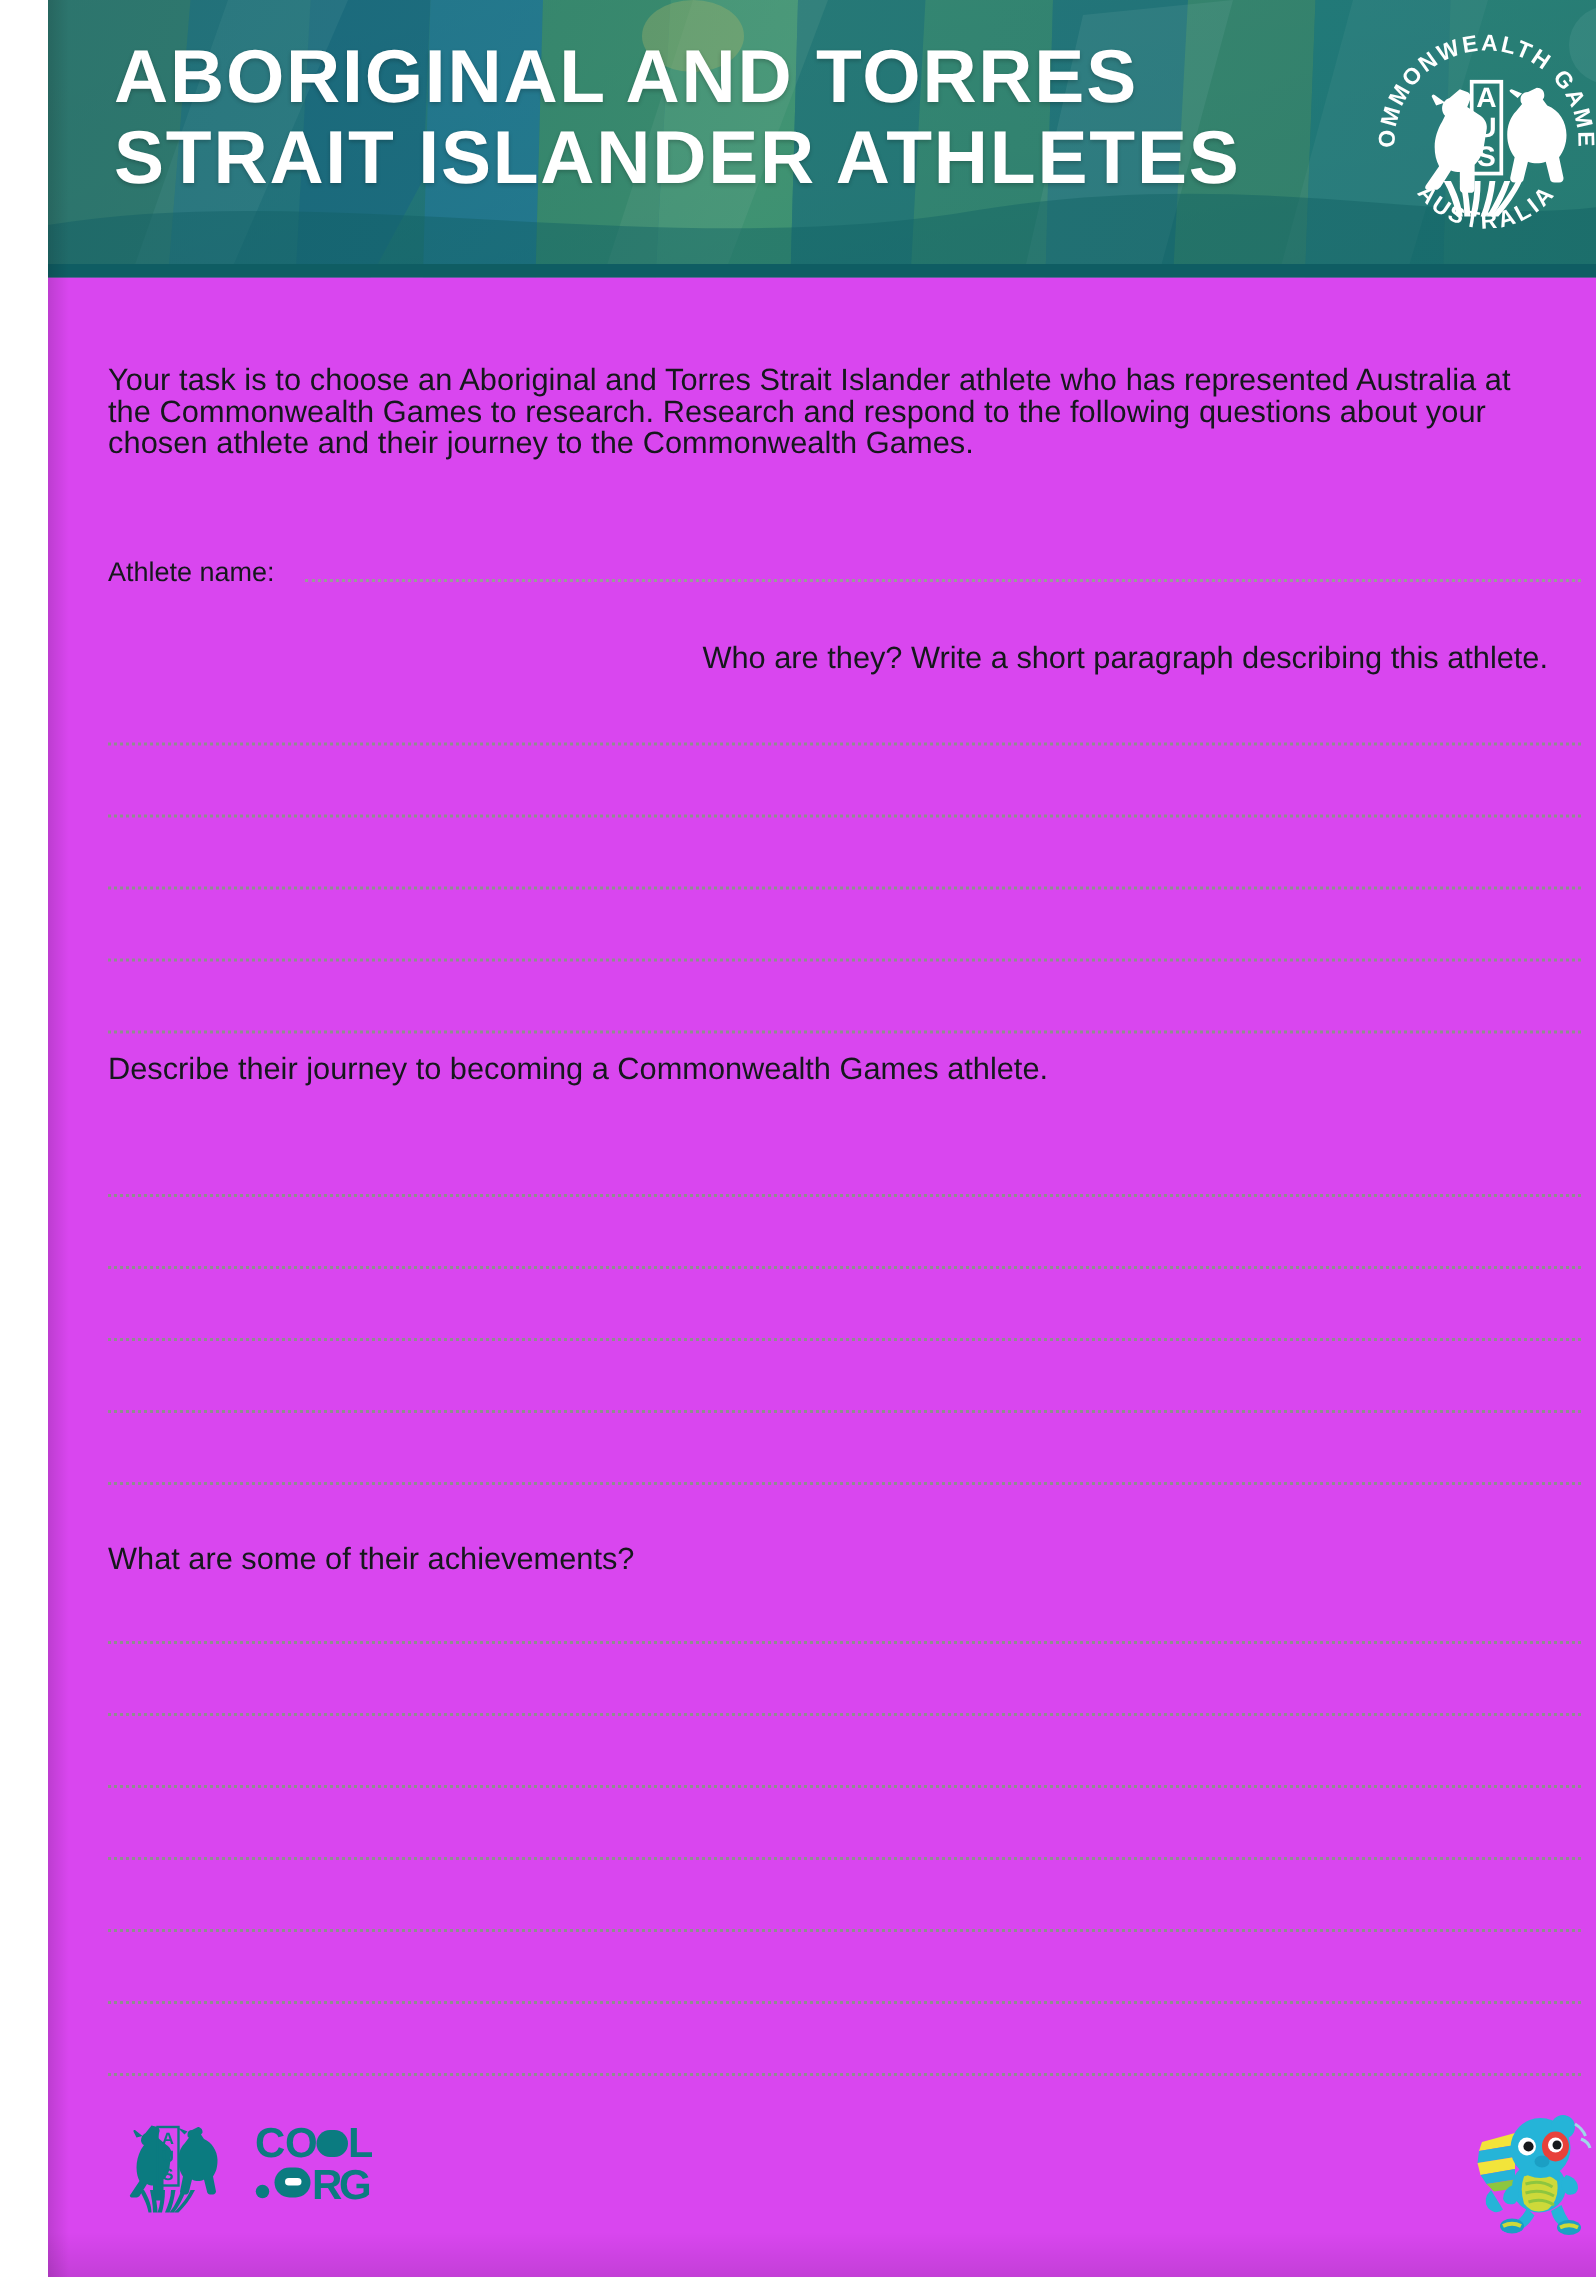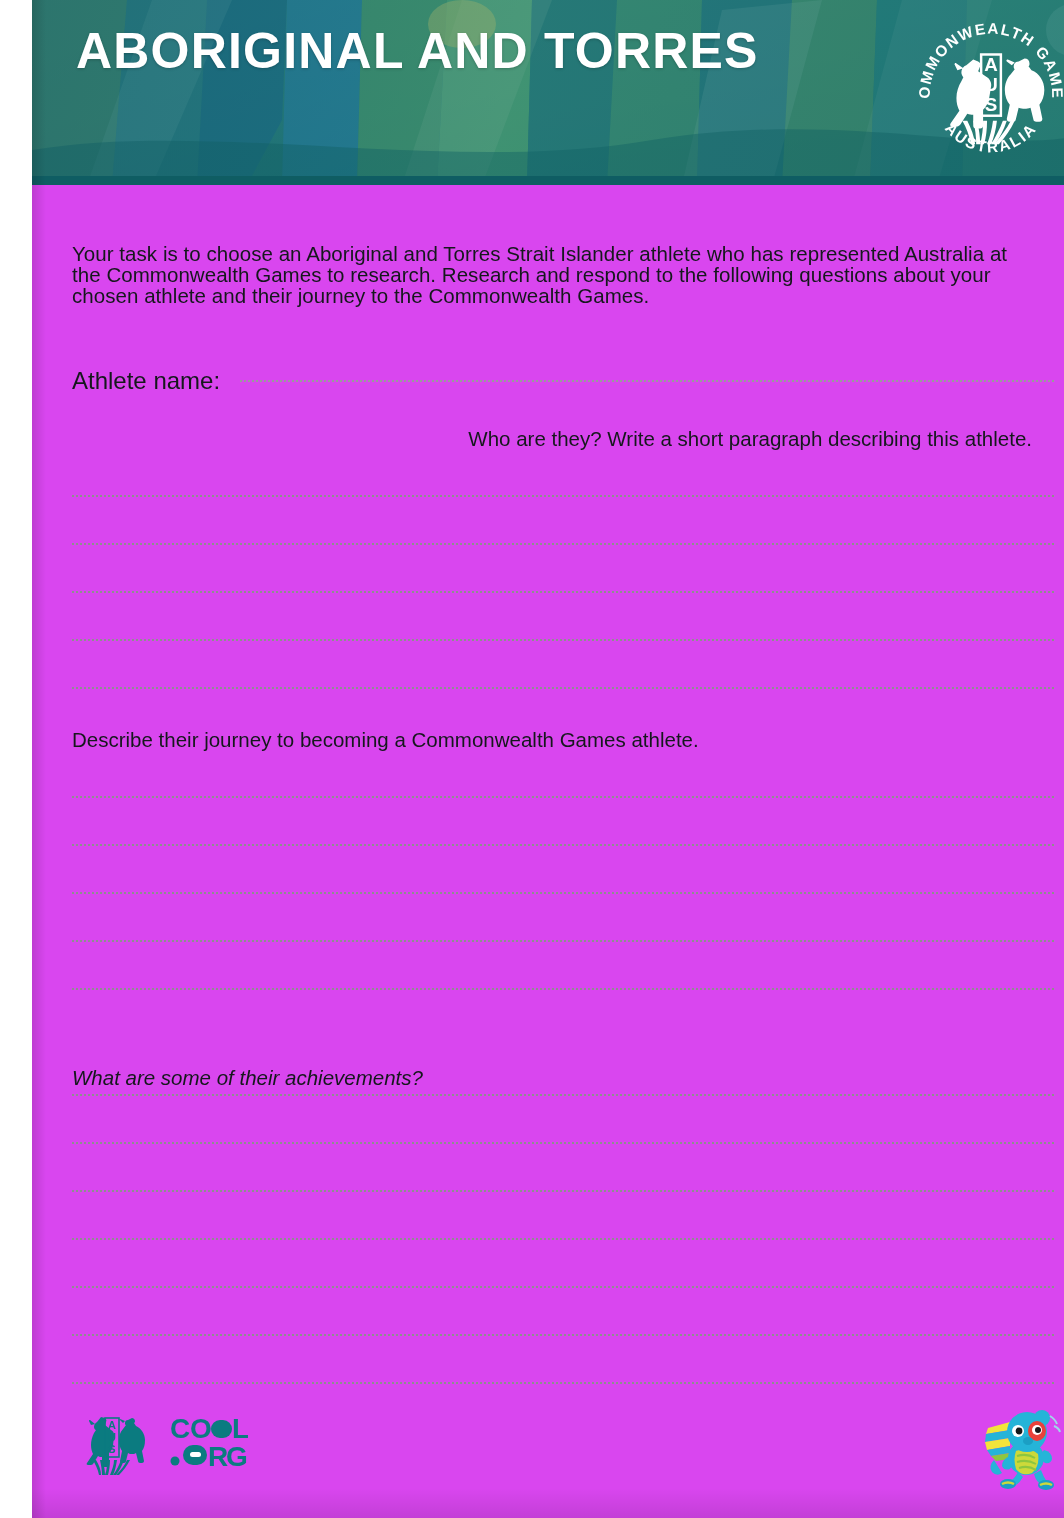--- a/index.html
+++ b/index.html
@@ -71,22 +71,22 @@
   .intro {
     position:absolute; left:40px; top:58px; width:940px;
     font-size:20.5px;
     line-height:21px;
     color:#15181c;
     letter-spacing:.05px;
   }
 
   .field-row {
     position:absolute; left:40px; width:982px;
-    display:flex; align-items:flex-start; gap:20px;
-    font-size:24px; color:#15181c;
+    display:flex; align-items:center; gap:20px;
+    font-size:18px; color:#15181c;
   }
   .field-label { white-space:nowrap; line-height:26px; }
   .field-fill {
     flex:1 1 auto; height:14px;
     border-bottom:2.2px dotted #9a9a9a;
   }
 
   .q-head {
     position:absolute; left:40px; width:960px;
     font-size:20.5px; line-height:28px; color:#15181c;
@@ -150,20 +150,21 @@
         <ellipse cx="430" cy="24" rx="34" ry="24" fill="#f2e06a" opacity=".45"></ellipse>
         <circle cx="1040" cy="30" r="26" fill="#9fd8cc" opacity=".25"></circle>
         <path d="M0,150 C180,120 420,175 620,140 C820,108 960,160 1064,132 L1064,185 L0,185 Z" fill="#0d5a60" opacity=".45"></path>
       </svg>
     </div>
 
     <div class="hdr-tint"></div>
 
     <h1 class="hdr-title">
       <span class="ln">ABORIGINAL AND TORRES</span>
+      <span class="ln">STRAIT ISLANDER ATHLETES</span>
     </h1>
 
     <div class="cga-logo">
       <svg viewBox="0 0 160 160" aria-hidden="true">
         <defs>
           <path id="arcTop" d="M 18,82 A 62,62 0 0 1 142,82"></path>
           <path id="arcBot" d="M 22,82 A 58,58 0 0 0 138,82"></path>
         </defs>
         <circle cx="80" cy="82" r="70" fill="none" stroke="#ffffff" stroke-width="0"></circle>
         <text font-family="Liberation Sans, sans-serif" font-size="15.5" font-weight="bold" fill="#ffffff" letter-spacing="1.6">
@@ -221,30 +222,30 @@
 
     <div class="q-head" style="top:240px;text-align:right;">Who are they? Write a short paragraph describing this athlete.</div>
     <div class="lines" style="top:264px;">
       <div class="wline"></div>
       <div class="wline"></div>
       <div class="wline"></div>
       <div class="wline"></div>
       <div class="wline"></div>
     </div>
 
-    <div class="q-head" style="top:541px;">Describe their journey to becoming a Commonwealth Games athlete.</div>
+    <div class="q-head" style="top:514px;">Describe their journey to becoming a Commonwealth Games athlete.</div>
     <div class="lines" style="top:565px;">
       <div class="wline"></div>
       <div class="wline"></div>
       <div class="wline"></div>
       <div class="wline"></div>
       <div class="wline"></div>
     </div>
 
-    <div class="q-head" style="top:879px;font-style:italic;">What are some of their achievements?</div>
+    <div class="q-head" style="top:841px;">What are some of their achievements?</div>
     <div class="lines" style="top:863px;">
       <div class="wline"></div>
       <div class="wline"></div>
       <div class="wline"></div>
       <div class="wline"></div>
       <div class="wline"></div>
       <div class="wline"></div>
       <div class="wline"></div>
     </div>
   </div>

